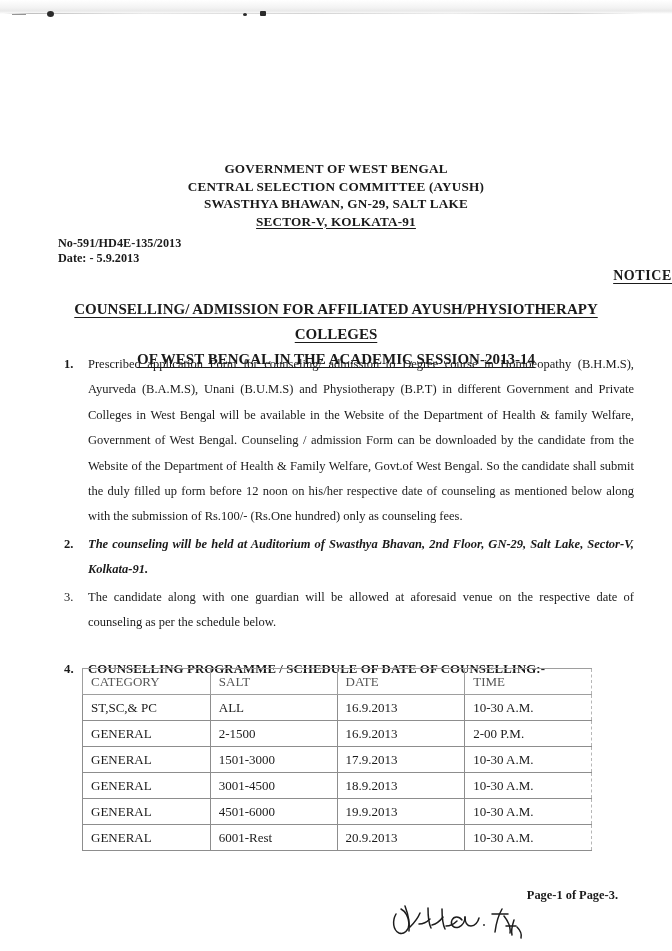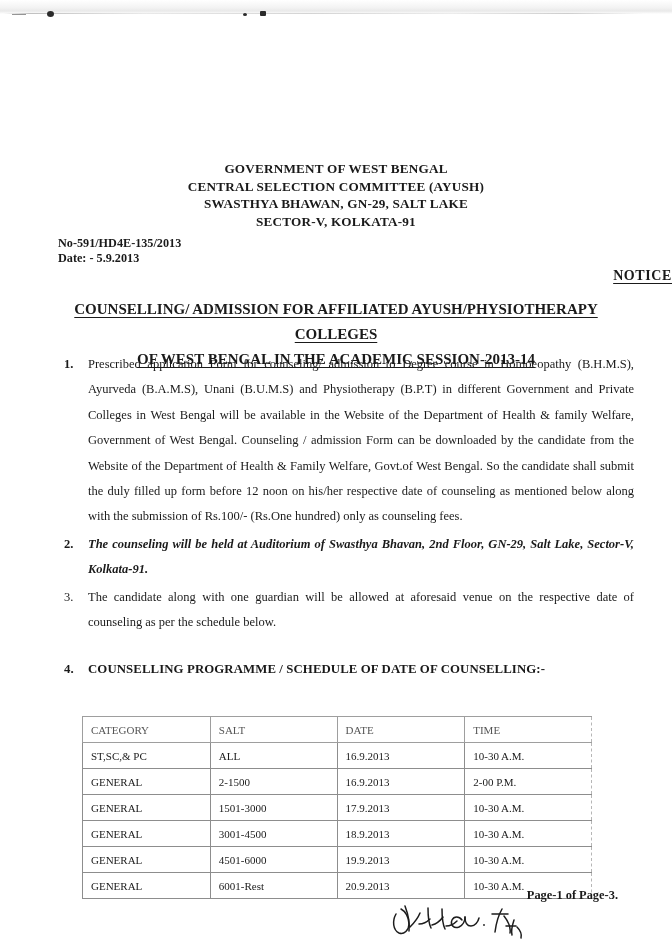--- a/index.html
+++ b/index.html
@@ -58,21 +58,21 @@
     position: absolute;
     left: 0; top: 160px;
     width: 672px;
     text-align: center;
     font-weight: bold;
     font-size: 13.2px;
     line-height: 17.5px;
     letter-spacing: 0.2px;
   }
   .letterhead div { white-space: nowrap; }
-  .letterhead .underlined { text-underline-offset: 2px; }
+  .letterhead .underlined { text-decoration: underline; text-underline-offset: 2px; }
 
   
   .refline {
     position: absolute;
     left: 58px; top: 236px;
     width: 562px;
     display: flex;
     justify-content: space-between;
     font-weight: bold;
     font-size: 12.2px;
@@ -135,24 +135,24 @@
     font-weight: bold;
     font-size: 12.8px;
     margin-top: 22px;
     text-align: left;
     letter-spacing: 0.1px;
   }
 
   
   .schedule-table {
     position: absolute;
-    left: 82px; top: 716px;
+    left: 82px; top: 668px;
     width: 510px;
     border-collapse: collapse;
-    font-size: 11px;
+    font-size: 13px;
   }
   .schedule-table td, .schedule-table th {
     border: 1px solid #8d8d8d;
     padding: 4px 0 4px 8px;
     text-align: left;
     font-weight: normal;
     height: 17px;
     vertical-align: middle;
     white-space: nowrap;
   }

